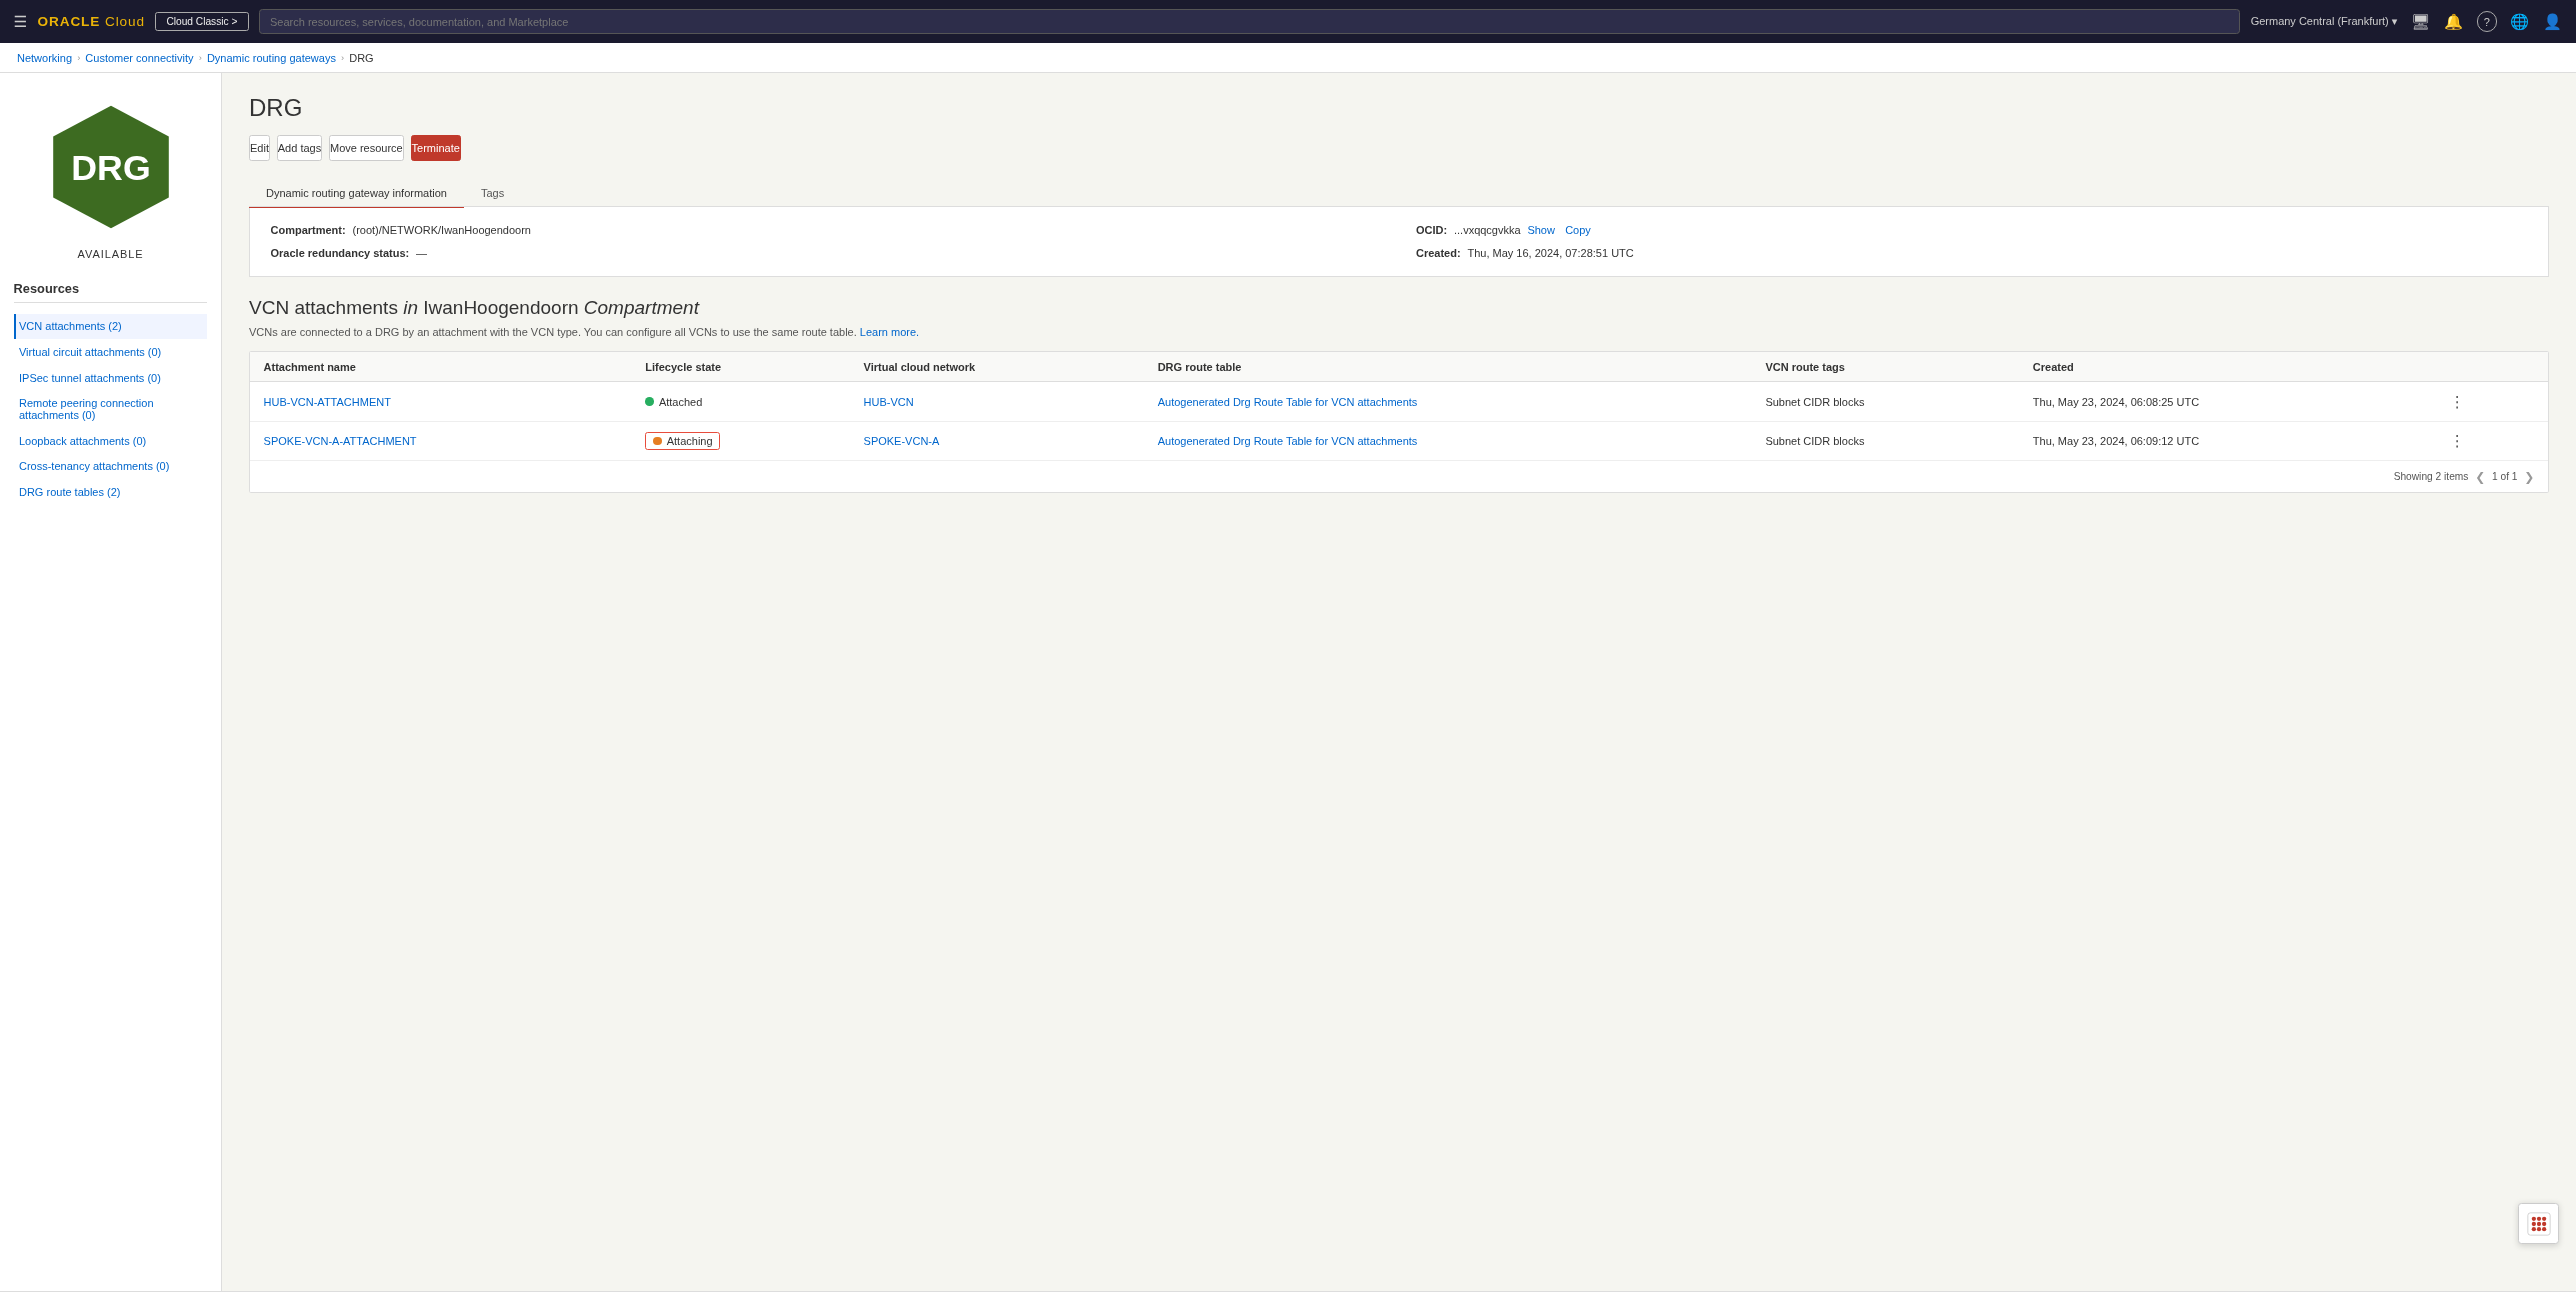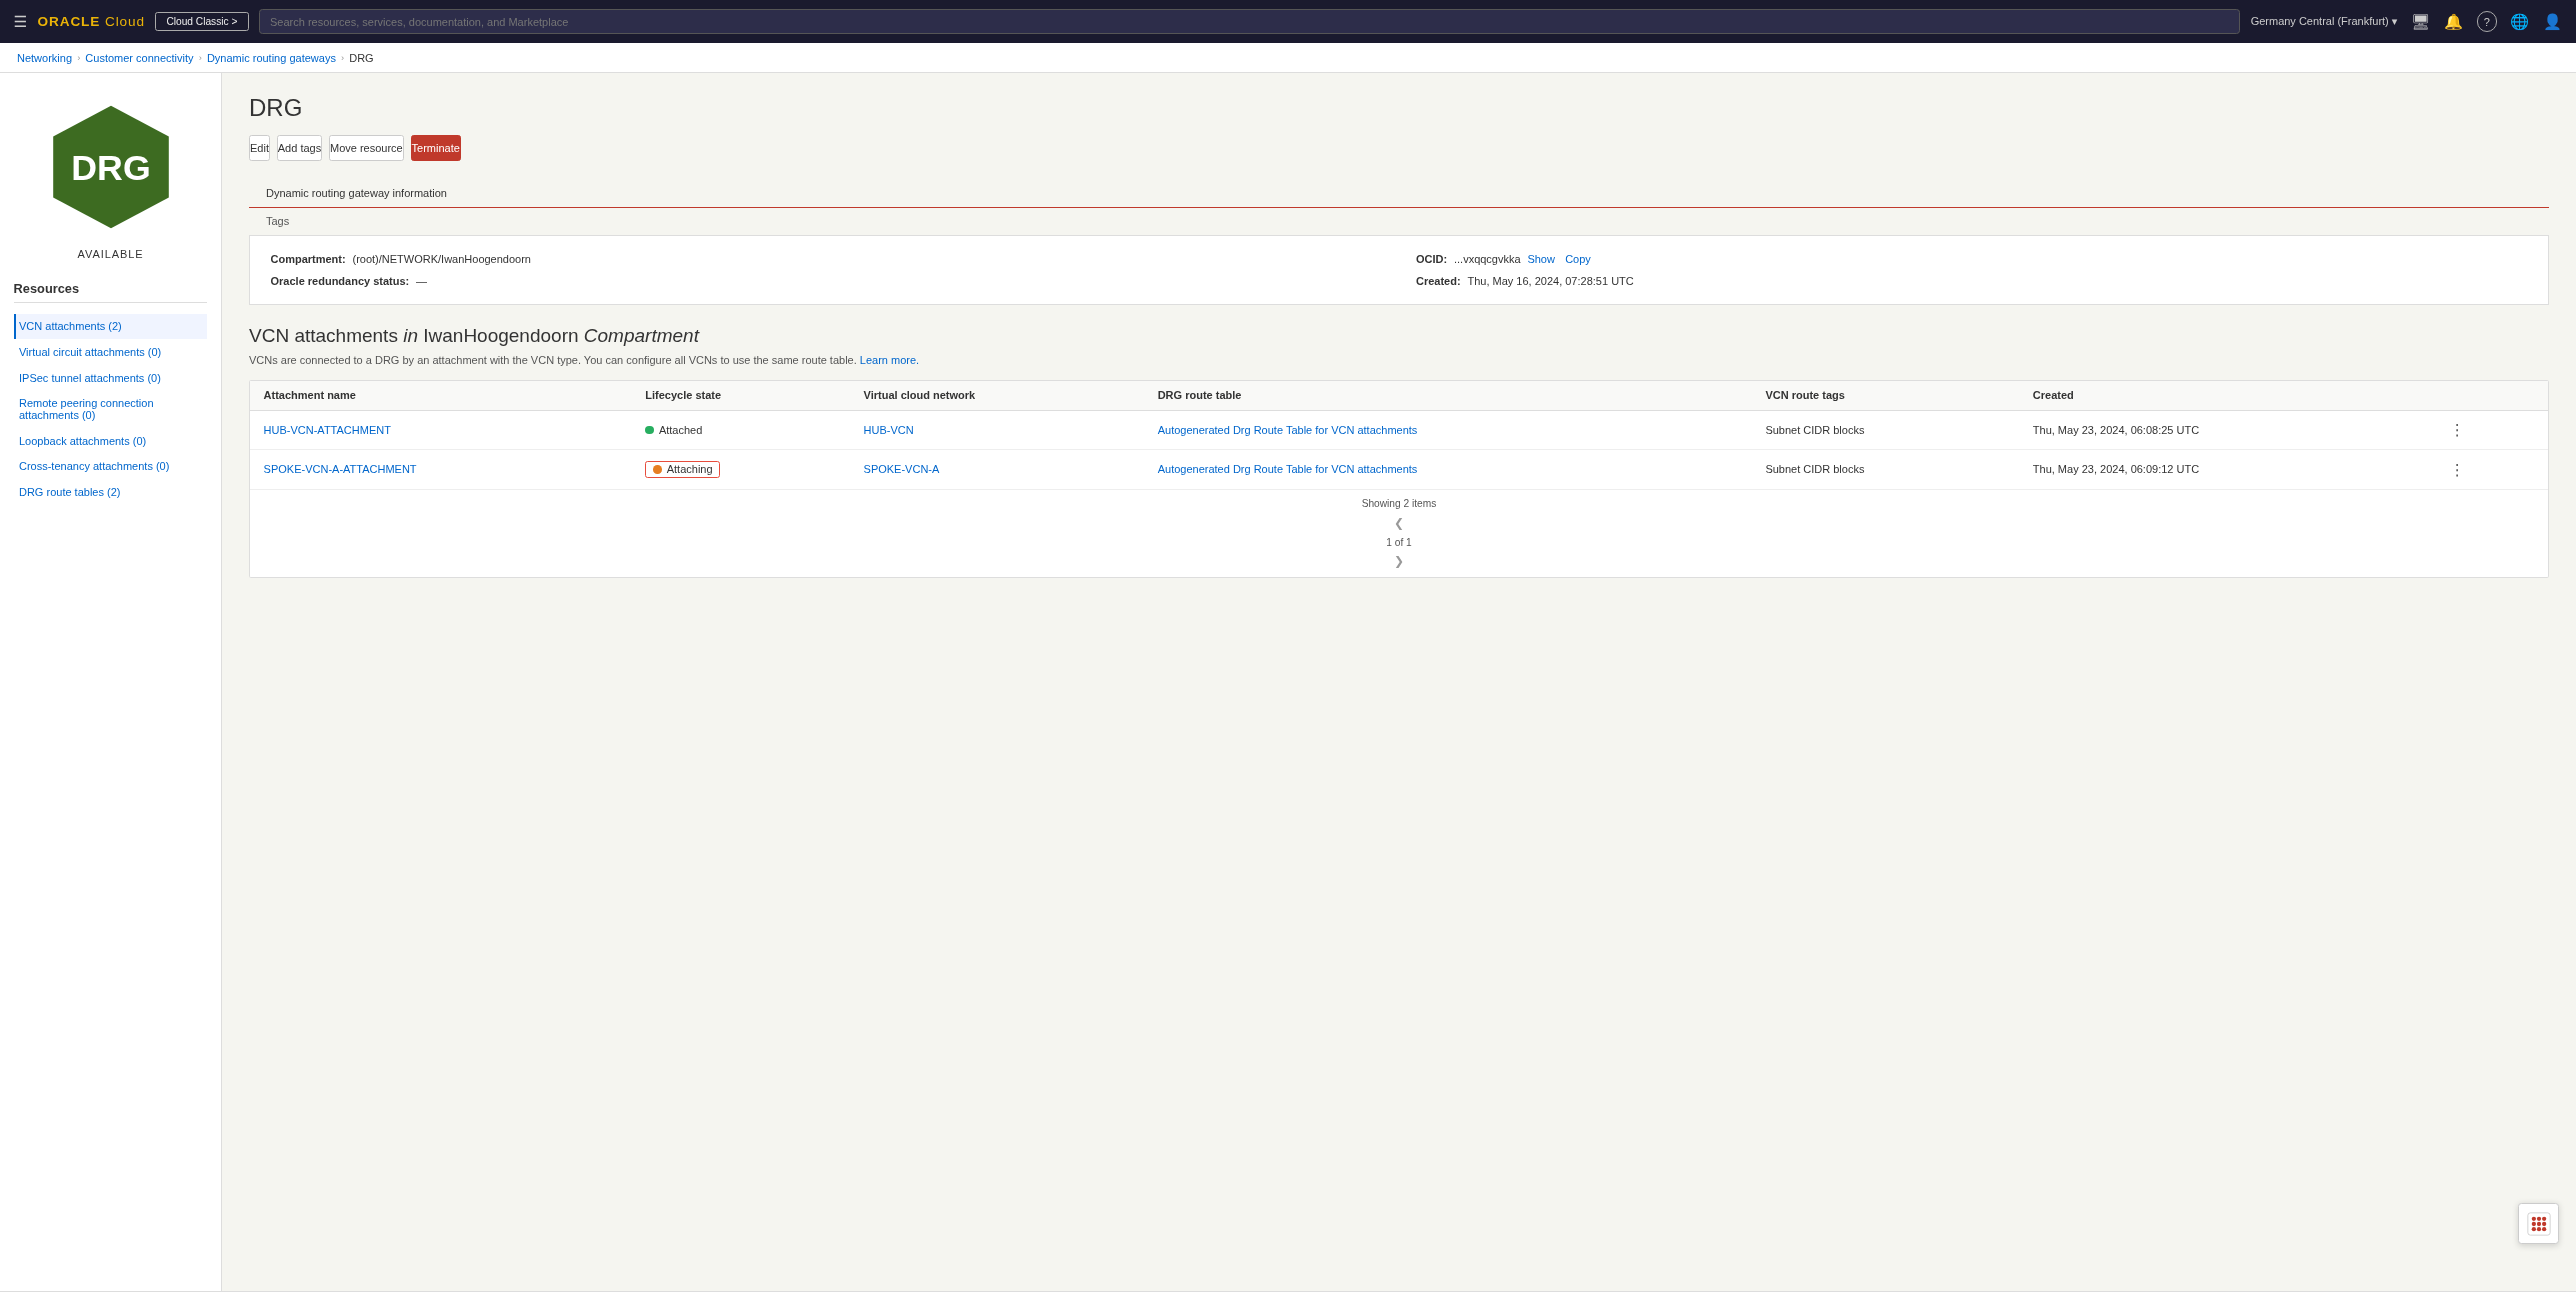--- a/index.html
+++ b/index.html
@@ -142,21 +142,20 @@
       background: #312d2a;
       color: #fff;
       border-color: #312d2a;
     }
 
     
     .tabs {
       display: flex;
       border-bottom: 1.7px solid #ddd;
       margin-bottom: 0;
-      flex-direction: column;
     }
     .tab {
       padding: 8.5px 17px;
       font-size: 11px;
       cursor: pointer;
       border-bottom: 1.7px solid transparent;
       margin-bottom: -1.7px;
       color: #555;
     }
     .tab.active {
@@ -252,21 +251,20 @@
 
     .table-footer {
       padding: 8.5px 13.6px;
       font-size: 10.2px;
       color: #555;
       display: flex;
       justify-content: flex-end;
       align-items: center;
       gap: 6.8px;
       border-top: 0.9px solid #eee;
-      flex-direction: column;
     }
     .pagination-btn {
       background: none;
       border: none;
       color: #999;
       cursor: pointer;
       font-size: 12px;
     }
 
     .three-dots {

